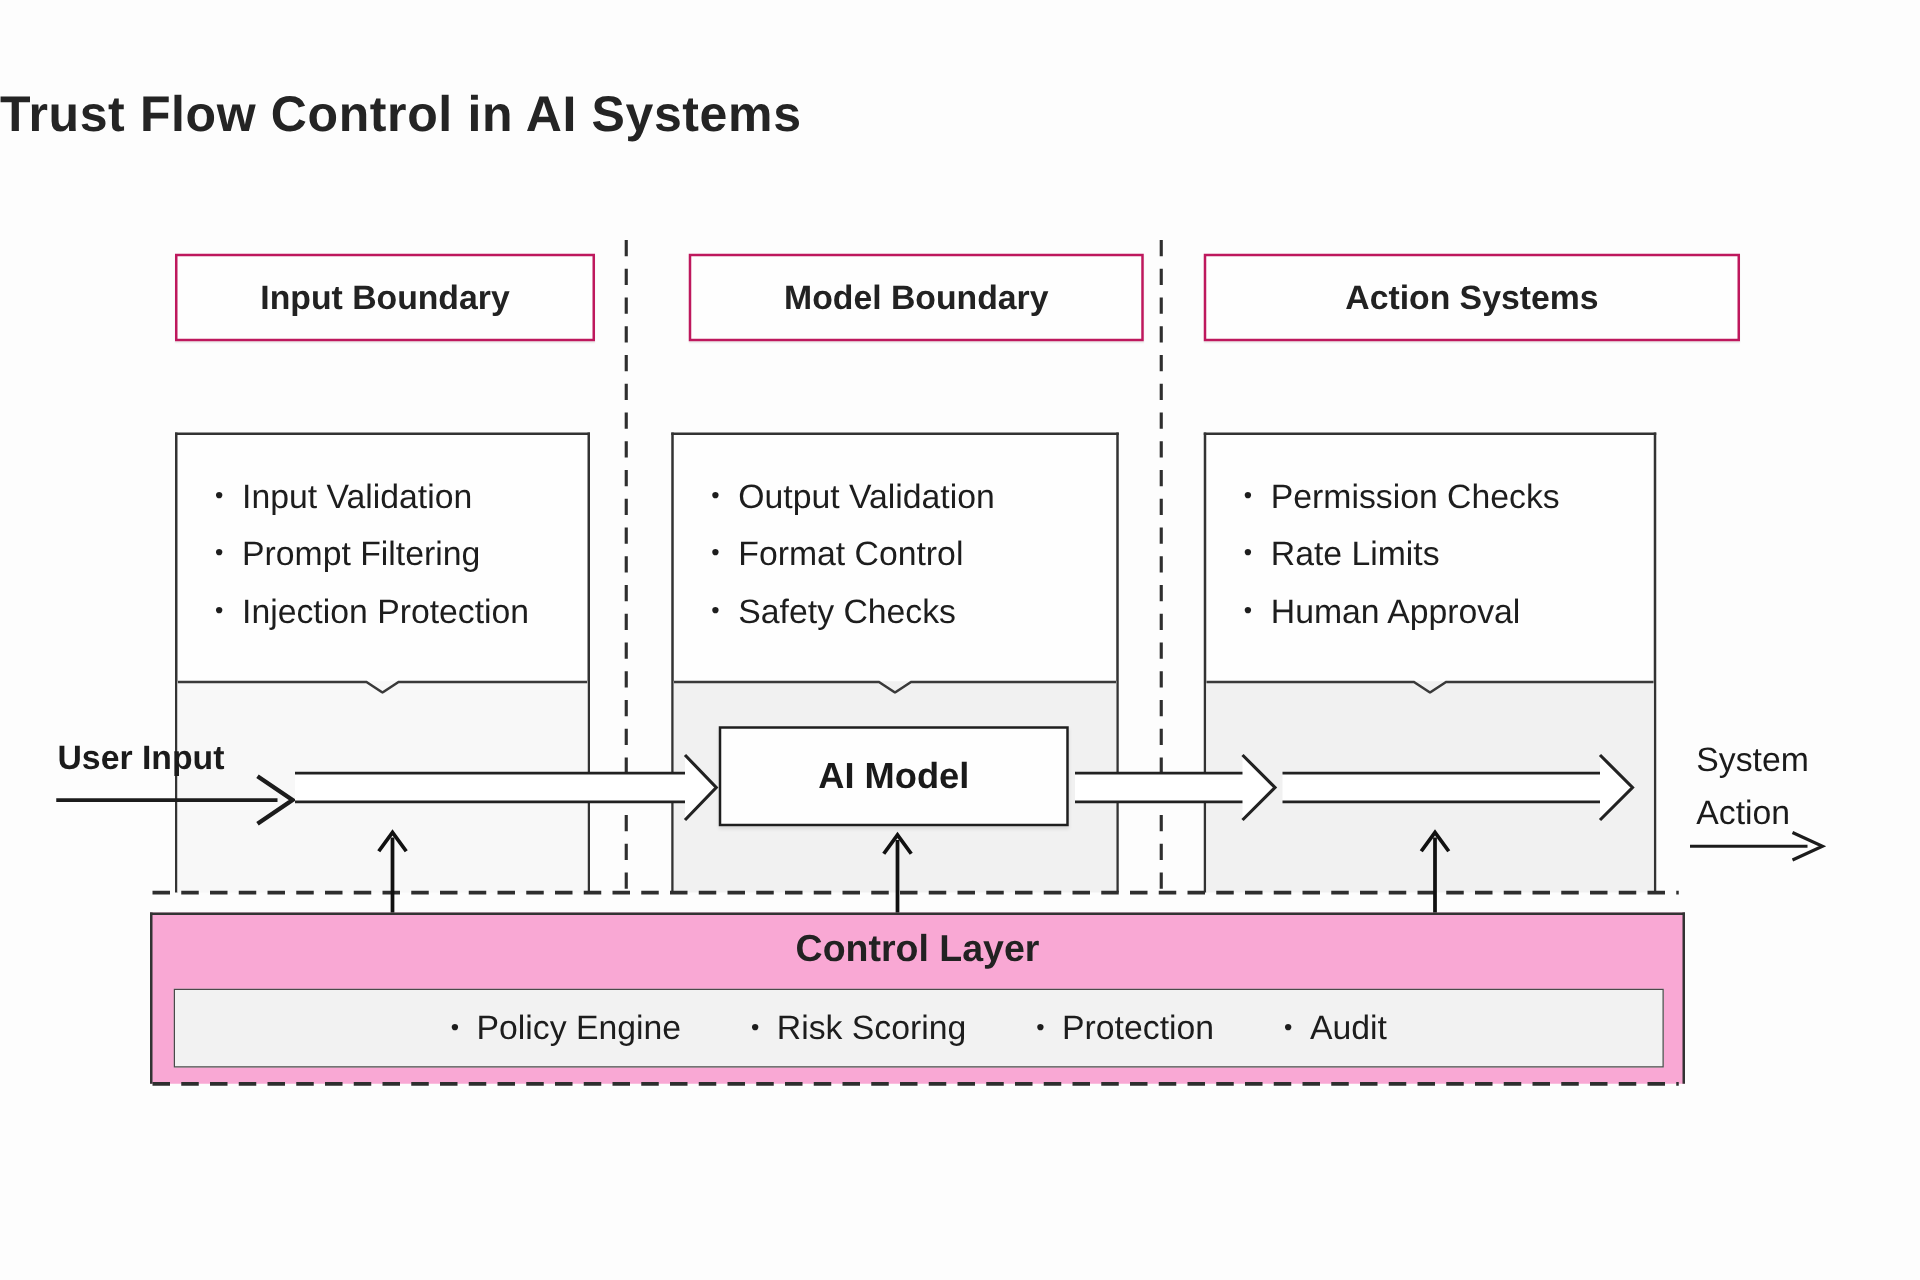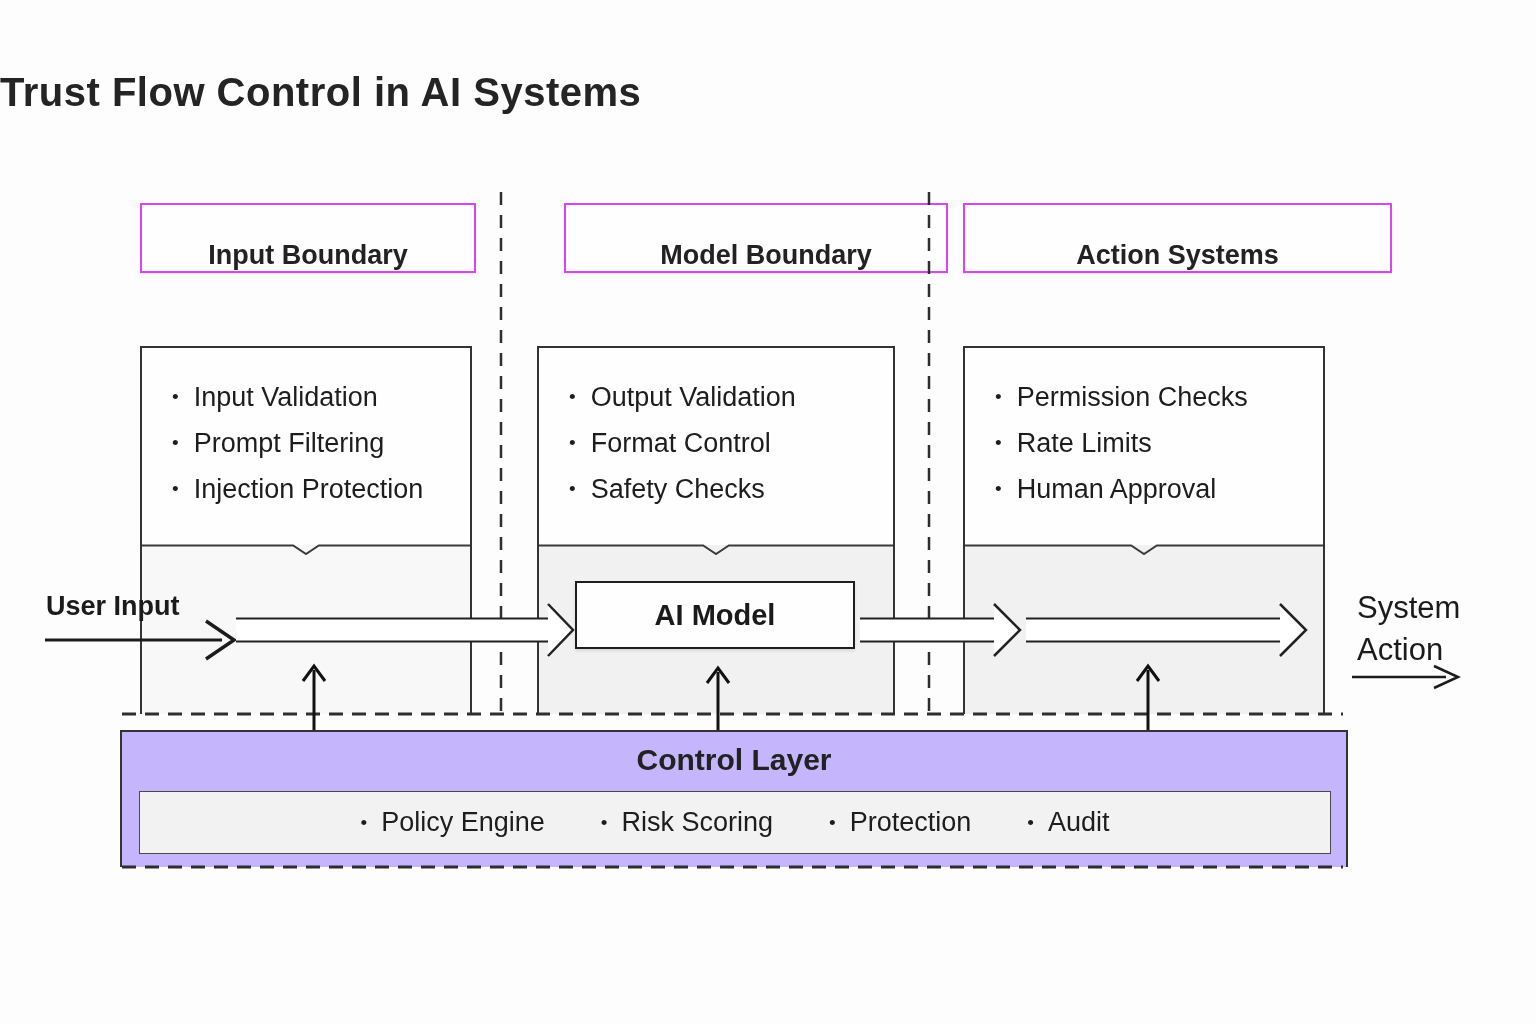--- a/index.html
+++ b/index.html
@@ -9,27 +9,27 @@
     font-family:"Liberation Sans","DejaVu Sans",sans-serif;
     color:#1f1f1f;
   }
   .title{
     position:absolute;left:0;top:70px;width:1500px;
     font-size:40px;font-weight:bold;
     letter-spacing:0.5px;color:#242424;
   }
   .hdr-box{
     position:absolute;top:203px;height:66px;
-    border:2px solid #d946ef;background:#fefefe;
-    display:flex;align-items:flex-end;justify-content:center;
+    border:2px solid #be185d;background:#fefefe;
+    display:flex;align-items:center;justify-content:center;
     font-size:27px;font-weight:bold;color:#222;
     box-shadow:0 1px 1px rgba(0,0,0,0.08);
   }
   .hdr-input{left:140px;width:332px;}
-  .hdr-model{left:564px;width:360px;padding-left:20px;}
+  .hdr-model{left:551px;width:360px;}
   .hdr-action{left:963px;width:425px;}
   .content-box{
     position:absolute;top:346px;height:368px;
     border:2px solid #333;border-bottom:none;background:#fefefe;
     box-sizing:border-box;
   }
   .cb-1{left:140px;width:332px;}
   .cb-2{left:537px;width:358px;}
   .cb-3{left:963px;width:362px;}
   .gray-zone{
@@ -49,33 +49,33 @@
   }
   .col-list .bullet{
     font-size:19px;margin-right:15px;color:#1d1d1d;
   }
   .user-input-label{
     position:absolute;left:46px;top:591px;
     font-size:27px;color:#1b1b1b;white-space:nowrap;font-weight:bold;
   }
   .system-action-label{
     position:absolute;left:1357px;top:587px;width:118px;
-    font-size:31px;line-height:42px;color:#1b1b1b;
+    font-size:27px;line-height:42px;color:#1b1b1b;
   }
   .ai-model-box{
-    position:absolute;left:575px;top:581px;width:280px;height:68px;
+    position:absolute;left:575px;top:581px;width:280px;height:80px;
     border:2.5px solid #1e1e1e;background:#fefefe;
     display:flex;align-items:center;justify-content:center;
     font-size:29px;font-weight:bold;color:#1a1a1a;
     box-shadow:0 2px 3px rgba(0,0,0,0.10);
     box-sizing:border-box;
   }
   .control-box{
     position:absolute;left:120px;top:730px;width:1228px;height:137px;
-    border:2px solid #333;border-bottom:none;background:#c4b5fd;
+    border:2px solid #333;border-bottom:none;background:#f9a8d4;
     box-sizing:border-box;
   }
   .control-title{
     margin-top:11px;text-align:center;
     font-size:30px;font-weight:bold;color:#222;
   }
   .control-items{
     position:absolute;left:17px;top:59px;width:1192px;height:63px;
     background:#f2f2f2;border:1.5px solid #4a4a4a;
     display:flex;align-items:center;justify-content:center;gap:56px;

